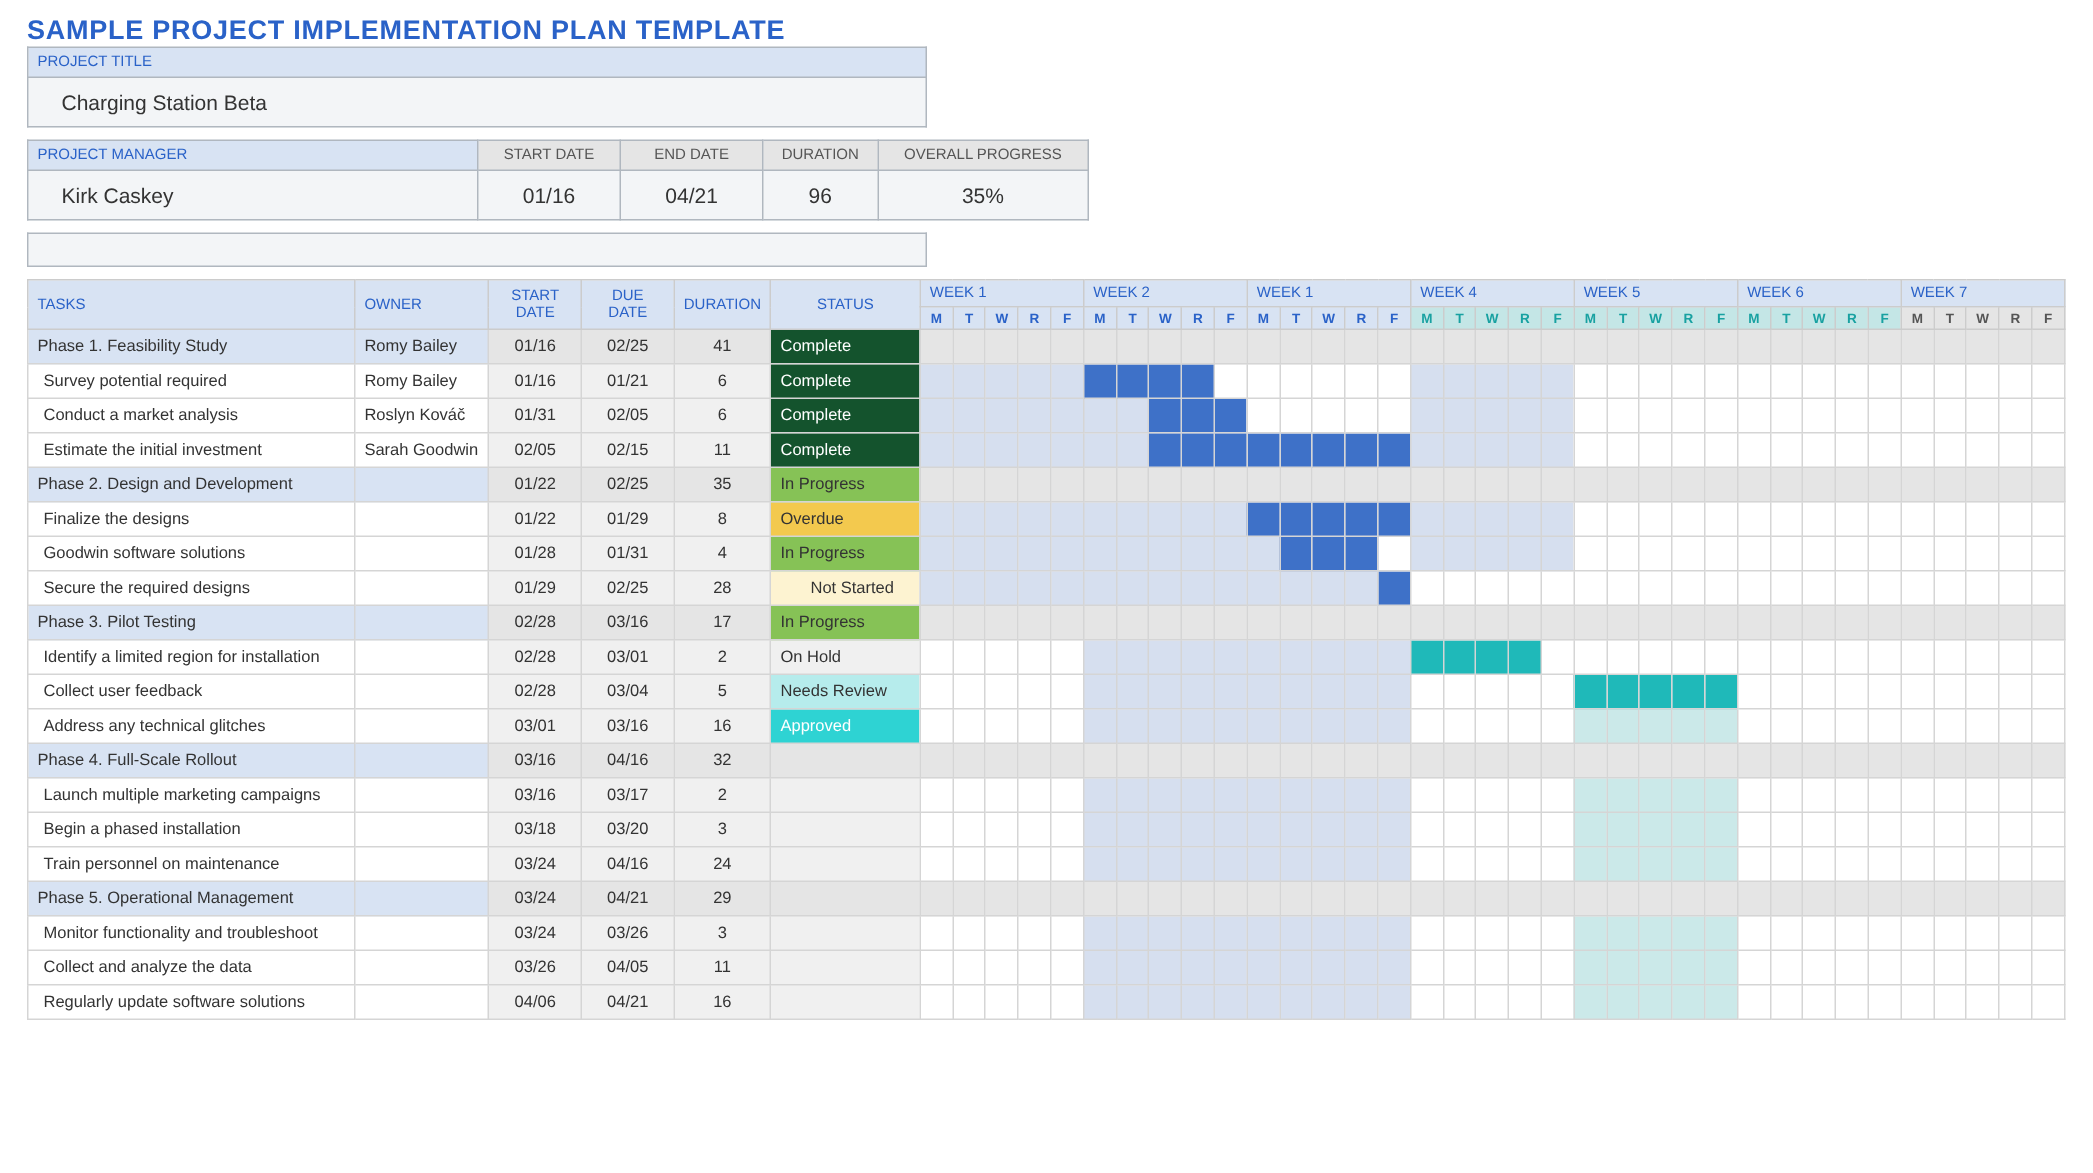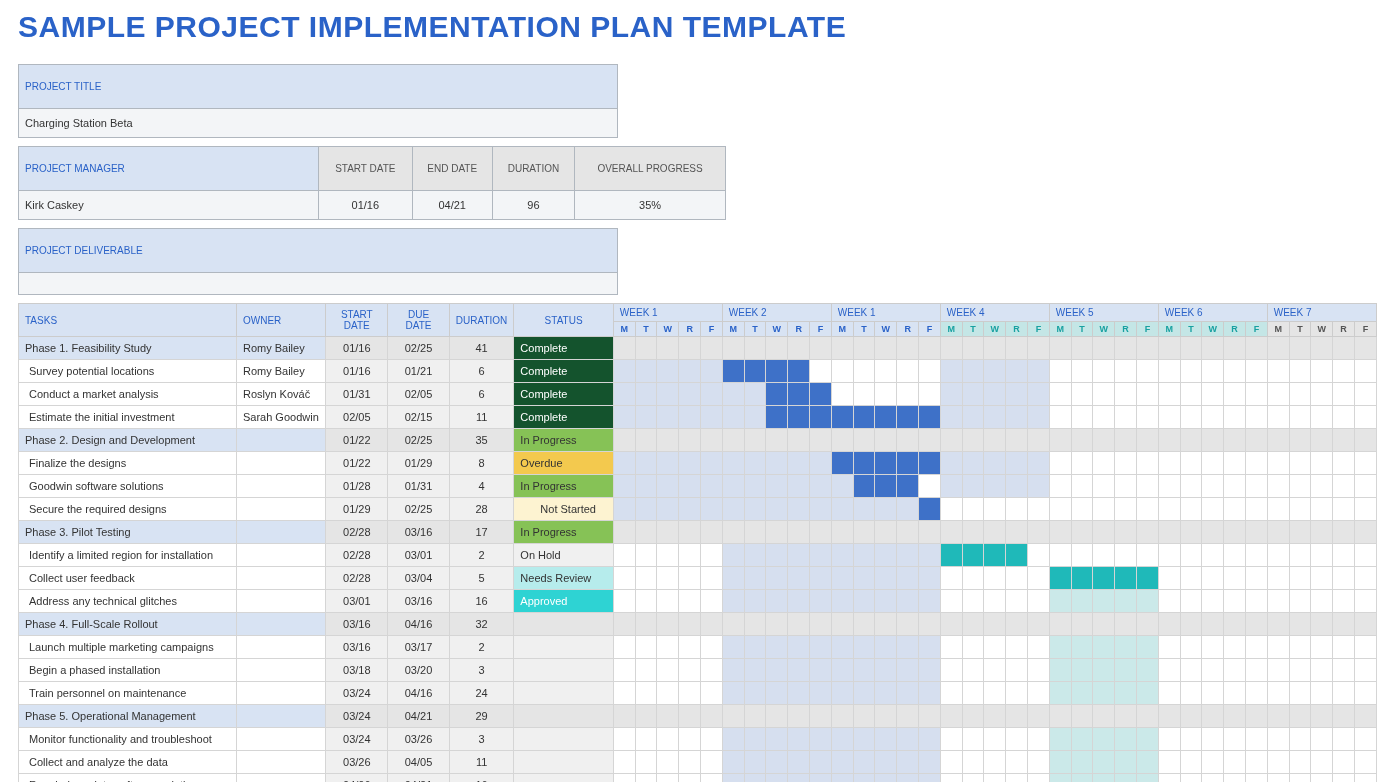--- a/index.html
+++ b/index.html
@@ -1,21 +1,21 @@
 <!DOCTYPE html>
 <html><head>
 <meta charset="utf-8">
 <style>
   * { box-sizing: border-box; margin: 0; padding: 0; }
   body { font-family: "Century Gothic", "Arial", sans-serif; font-size: 11px; color: #333; background: #fff; padding: 10px 18px; width: 1395px; }
-  h1 { font-size: 30px; font-weight: 700; color: #2a62c8; letter-spacing: 0.5px; margin-bottom: 20px; }
+  h1 { font-size: 18px; font-weight: 700; color: #2a62c8; letter-spacing: 0.5px; margin-bottom: 0; }
   table { border-collapse: collapse; }
   .hdr-box { margin-bottom: 8px; }
-  .hdr-box th { background:#d8e3f3; color:#2a62c8; font-size:10px; font-weight:400; text-align:left; padding:16px 6px; border:1px solid #b0b7bf; }
-  .hdr-box td { background:#f3f5f7; padding:8px 6px; border:1px solid #b0b7bf; font-size:11px; }
+  .hdr-box th { background:#d8e3f3; color:#2a62c8; font-size:10px; font-weight:400; text-align:left; padding:4px 6px; border:1px solid #b0b7bf; }
+  .hdr-box td { background:#f3f5f7; padding:8px 22px; border:1px solid #b0b7bf; font-size:14px; }
   .info th.g { background:#e5e5e5; color:#555; text-align:center; font-size:10px; }
   .info td { text-align:center; }
   .info td.l { text-align:left; }
   .schedule { border:1px solid #bbb; margin-top:6px; }
   .cols th { background:#d8e3f3; color:#2a62c8; font-size:10px; font-weight:400; text-align:left; padding:3px 6px; border:1px solid #ccc; vertical-align:middle; }
   .cols th.c { text-align:center; }
   .wk-blue { background:#2a62c8; color:#fff; text-align:center; font-size:10px; padding:3px 2px; border:1px solid #ccc; }
   .wk-teal { background:#18a1a1; color:#fff; text-align:center; font-size:10px; padding:3px 2px; border:1px solid #ccc; }
   .wk-gray { background:#a6a6a6; color:#fff; text-align:center; font-size:10px; padding:3px 2px; border:1px solid #ccc; }
   .day { background:#d8e3f3; color:#2a62c8; font-size:9px; text-align:center; padding:2px 0; border:1px solid #ccc; width:22px; }
@@ -72,23 +72,20 @@
     <td>01/16</td>
     <td>04/21</td>
     <td>96</td>
     <td>35%</td>
   </tr>
 </tbody>
   </table>
 
 <table class="hdr-box" style="width:600px">
   <tbody>
-      <tr>
-        <th>PROJECT DELIVERABLE</th>
-      </tr>
   <tr>
         <td style="height:22px"></td>
       </tr>
 </tbody>
   </table>
 
 <table class="schedule" id="sched">
     <thead>
       <tr class="cols">
         <th rowspan="2" style="width:220px">TASKS</th>
@@ -181,21 +178,21 @@
         <td class="cell"></td>
         <td class="cell"></td>
         <td class="cell"></td>
         <td class="cell"></td>
         <td class="cell"></td>
         <td class="cell"></td>
         <td class="cell"></td>
         <td class="cell"></td>
       </tr>
       <tr class="row ">
-        <td class="fl pad">Survey potential locations</td>
+        <td class="fl pad">Survey potential required</td>
         <td class="fl">Romy Bailey</td>
         <td class="flg c">01/16</td>
         <td class="flg c">01/21</td>
         <td class="flg c">6</td>
         <td class="st-complete">Complete</td>
         <td class="cell lt-b"></td>
         <td class="cell lt-b"></td>
         <td class="cell lt-b"></td>
         <td class="cell lt-b"></td>
         <td class="cell lt-b"></td>

